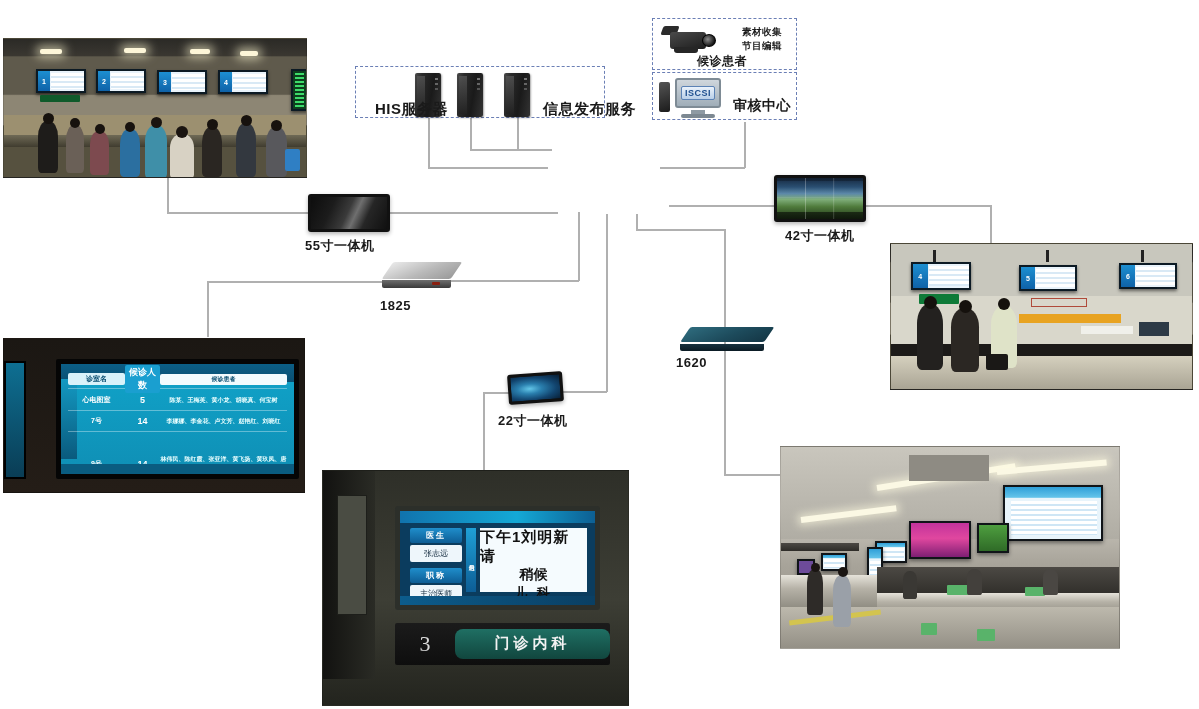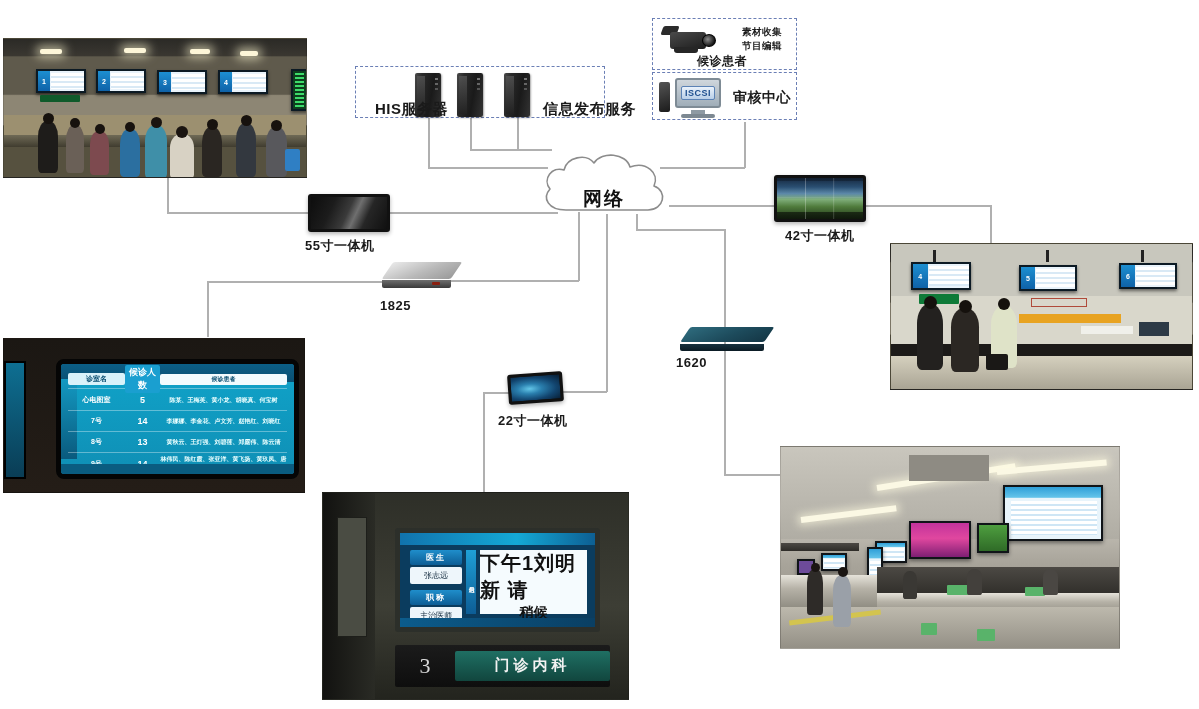--- a/index.html
+++ b/index.html
@@ -232,21 +232,21 @@
     position:absolute;
     background: linear-gradient(180deg,#6f6a56,#403c2f);
   }
 
   
   .sceneB { background: linear-gradient(180deg,#1b1713 0%,#241d17 100%); }
   .qboard {
     position:absolute;
     background: linear-gradient(180deg,#0c7fa8 0%,#10a0c6 16%,#0f8fb5 100%);
     border:5px solid #050505;
-    border-radius:8px;
+    border-radius:2px;
     overflow:hidden;
   }
   .qhead {
     position:absolute; left:0; right:0; top:0; height:16%;
     background: linear-gradient(180deg,#0b5e86,#0a4f72);
   }
   .qrow {
     position:absolute; left:3%; right:3%;
     display:flex; align-items:center;
     border-bottom:1px solid rgba(255,255,255,.35);
@@ -299,21 +299,21 @@
     writing-mode: vertical-rl;
     display:flex; align-items:center; justify-content:center;
   }
   .docmain {
     position:absolute; left:41%; right:4%; top:18%; bottom:14%;
     background:#f5fbfe;
     display:flex; flex-direction:column;
     align-items:center; justify-content:space-evenly;
     color:#111; font-weight:bold;
   }
-  .docmain .l1 { font-size:20px; letter-spacing:1px; }
+  .docmain .l1 { font-size:15px; letter-spacing:1px; }
   .docmain .l2 { font-size:14px; }
   .docmain .l3 { font-size:13px; letter-spacing:3px; }
   .docfoot {
     position:absolute; left:0; right:0; bottom:0; height:10%;
     background: linear-gradient(90deg,#0c5c8c,#0a3f63);
   }
   .deptsign {
     position:absolute;
     background: linear-gradient(180deg,#1b1b1b,#0e0e0e);
     display:flex; align-items:center;
@@ -322,21 +322,21 @@
   .deptsign .num {
     width:28%; text-align:center; color:#d8d8d8;
     font-size:22px; font-family:"Liberation Serif", serif;
   }
   .deptsign .nm {
     flex:1; height:72%;
     background: linear-gradient(180deg,#1f6f63,#11463e);
     color:#f2f2f2; font-size:15px; font-weight:bold;
     display:flex; align-items:center; justify-content:center;
     letter-spacing:4px;
-    border-radius:2px;
+    border-radius:8px;
   }
 
   
   .sceneE { background: linear-gradient(180deg,#b9b5ac 0%,#cfcbc2 30%,#a8a49a 58%,#8e8a80 100%); }
   .hall-ceiling {
     position:absolute; left:0; right:0; top:0; height:46%;
     background: linear-gradient(180deg,#c9c6bd,#b0ada4);
   }
   .hall-lightstrip {
     position:absolute; height:6px; background:#fbf8e4;
@@ -435,29 +435,22 @@
   <div class="lbl" style="left:697px; top:53px; font-size:12px;">候诊患者</div>
 
   <div class="monitor" style="left:675px; top:78px; width:50px; height:40px;">
     <div class="mini-tower"></div>
     <div class="mon-screen">
         <span class="tag">ISCSI</span>
       </div>
     <div class="mon-stand"></div>
     <div class="mon-base"></div>
   </div>
-  <div class="lbl" style="left:733px; top:89px; font-size:14px;">审核中心</div>
-
-  <div class="cloud-wrap" style="left:534px; top:148px; width:140px; height:80px;">
-    <svg width="140" height="80" viewBox="0 0 140 80">
-      <path d="M32 62 C14 62 8 50 16 41 C8 31 18 18 30 22 C33 9 52 5 60 15
-               C68 3 92 5 96 19 C112 13 126 25 120 38 C134 43 130 62 114 62 Z" fill="#ffffff" stroke="#8c8c8c" stroke-width="1.6" stroke-linejoin="round"></path>
-    </svg>
-    <div class="cloud-txt">网络</div>
-  </div>
+  <div class="lbl" style="left:733px; top:97px; font-size:14px;">审核中心</div>
+
 
   <div class="panel" style="left:308px; top:194px; width:82px; height:38px;">
     <div class="screen screen-55"></div>
   </div>
   <div class="lbl dev" style="left:305px; top:237px;">55寸一体机</div>
 
   <div class="rack rack-silver" style="left:382px; top:262px; width:69px; height:26px;">
     <div class="top"></div>
     <div class="front"></div>
   </div>
@@ -550,25 +543,20 @@
         <div class="qrow" style="top:24%; height:19%;">
           <div class="c1">心电图室</div>
           <div class="c2">5</div>
           <div class="c3">陈某、王梅英、黄小龙、胡晓真、何宝树</div>
         </div>
         <div class="qrow" style="top:43%; height:19%;">
           <div class="c1">7号</div>
           <div class="c2">14</div>
           <div class="c3">李娜娜、李金花、卢文芳、赵艳红、刘晓红</div>
         </div>
-        <div class="qrow" style="top:62%; height:19%;">
-          <div class="c1">8号</div>
-          <div class="c2">13</div>
-          <div class="c3">黄秋云、王灯强、刘碧莲、郑露伟、陈云清</div>
-        </div>
         <div class="qrow" style="top:81%; height:19%; border-bottom:none;">
           <div class="c1">9号</div>
           <div class="c2">14</div>
           <div class="c3">林伟民、陈红霞、张亚洋、黄飞扬、黄玖凤、唐斌</div>
         </div>
         <div class="qfoot"></div>
       </div>
     </div>
   </div>
 
@@ -605,21 +593,21 @@
       <div class="person head" style="left:33px; top:52px; width:13px; height:13px; background:#15110d;"></div>
       <div class="person" style="left:60px; top:64px; width:28px; height:64px; background:#2b2723;"></div>
       <div class="person head" style="left:68px; top:56px; width:13px; height:13px; background:#15110d;"></div>
       <div class="person" style="left:100px; top:62px; width:26px; height:62px; background:#dfe3c8;"></div>
       <div class="person head" style="left:107px; top:54px; width:12px; height:12px; background:#15110d;"></div>
       <div style="position:absolute; left:95px; top:110px; width:22px; height:16px; background:#1a1816; border-radius:2px;"></div>
       <div style="position:absolute; left:248px; top:78px; width:30px; height:14px; background:#2d3a46;"></div>
     </div>
   </div>
 
-  <div class="photo photo-border sceneC" style="left:322px; top:492px; width:307px; height:208px;">
+  <div class="photo photo-border sceneC" style="left:322px; top:470px; width:307px; height:236px;">
     <div class="inner">
       <div style="position:absolute; left:0; top:0; width:52px; height:208px; background:linear-gradient(90deg,#121210,#2a2b25);"></div>
       <div style="position:absolute; left:14px; top:24px; width:30px; height:120px; background:#4a4c43; border:1px solid #1d1e1a;"></div>
 
       <div class="docpanel" style="left:72px; top:35px; width:205px; height:104px;">
         <div class="docbar"></div>
         <div class="docleft">
           <div class="dl-head">医生</div>
           <div class="dl-val">张志远</div>
           <div class="dl-head">职称</div>

